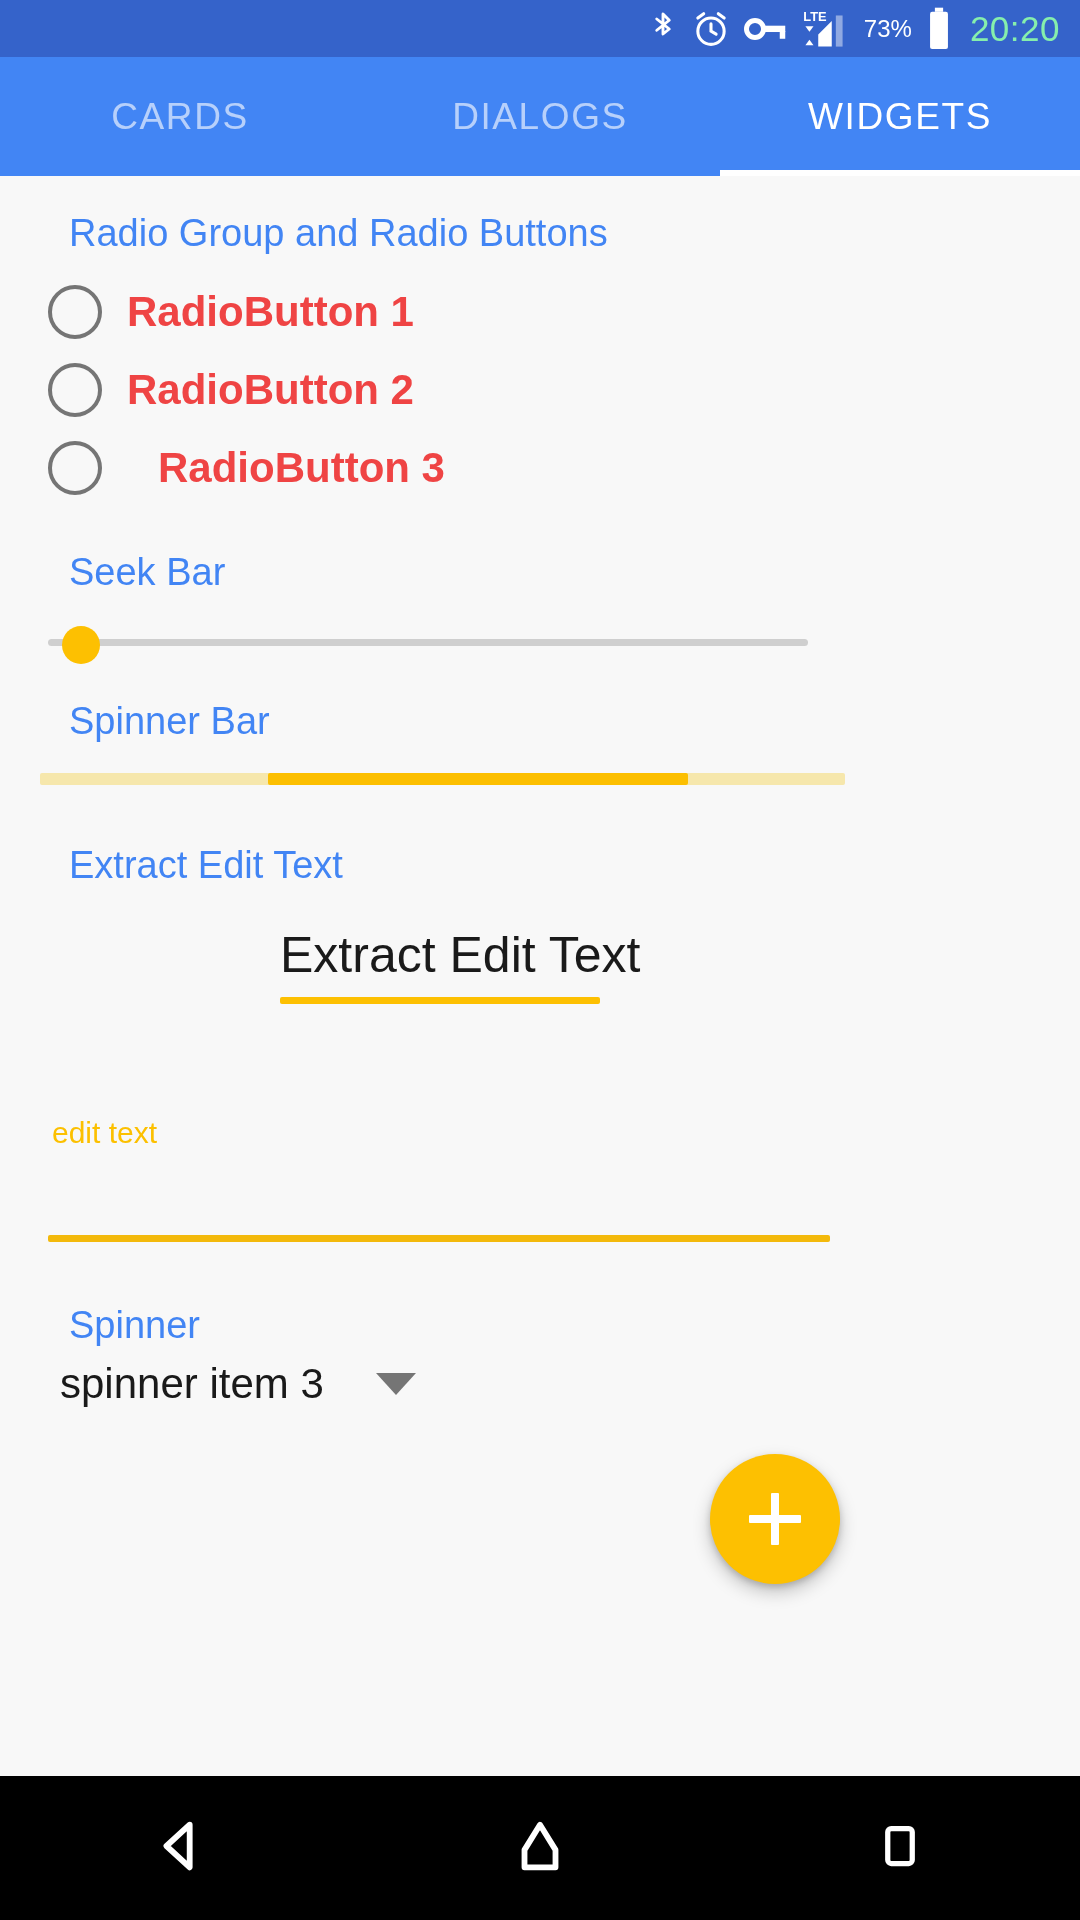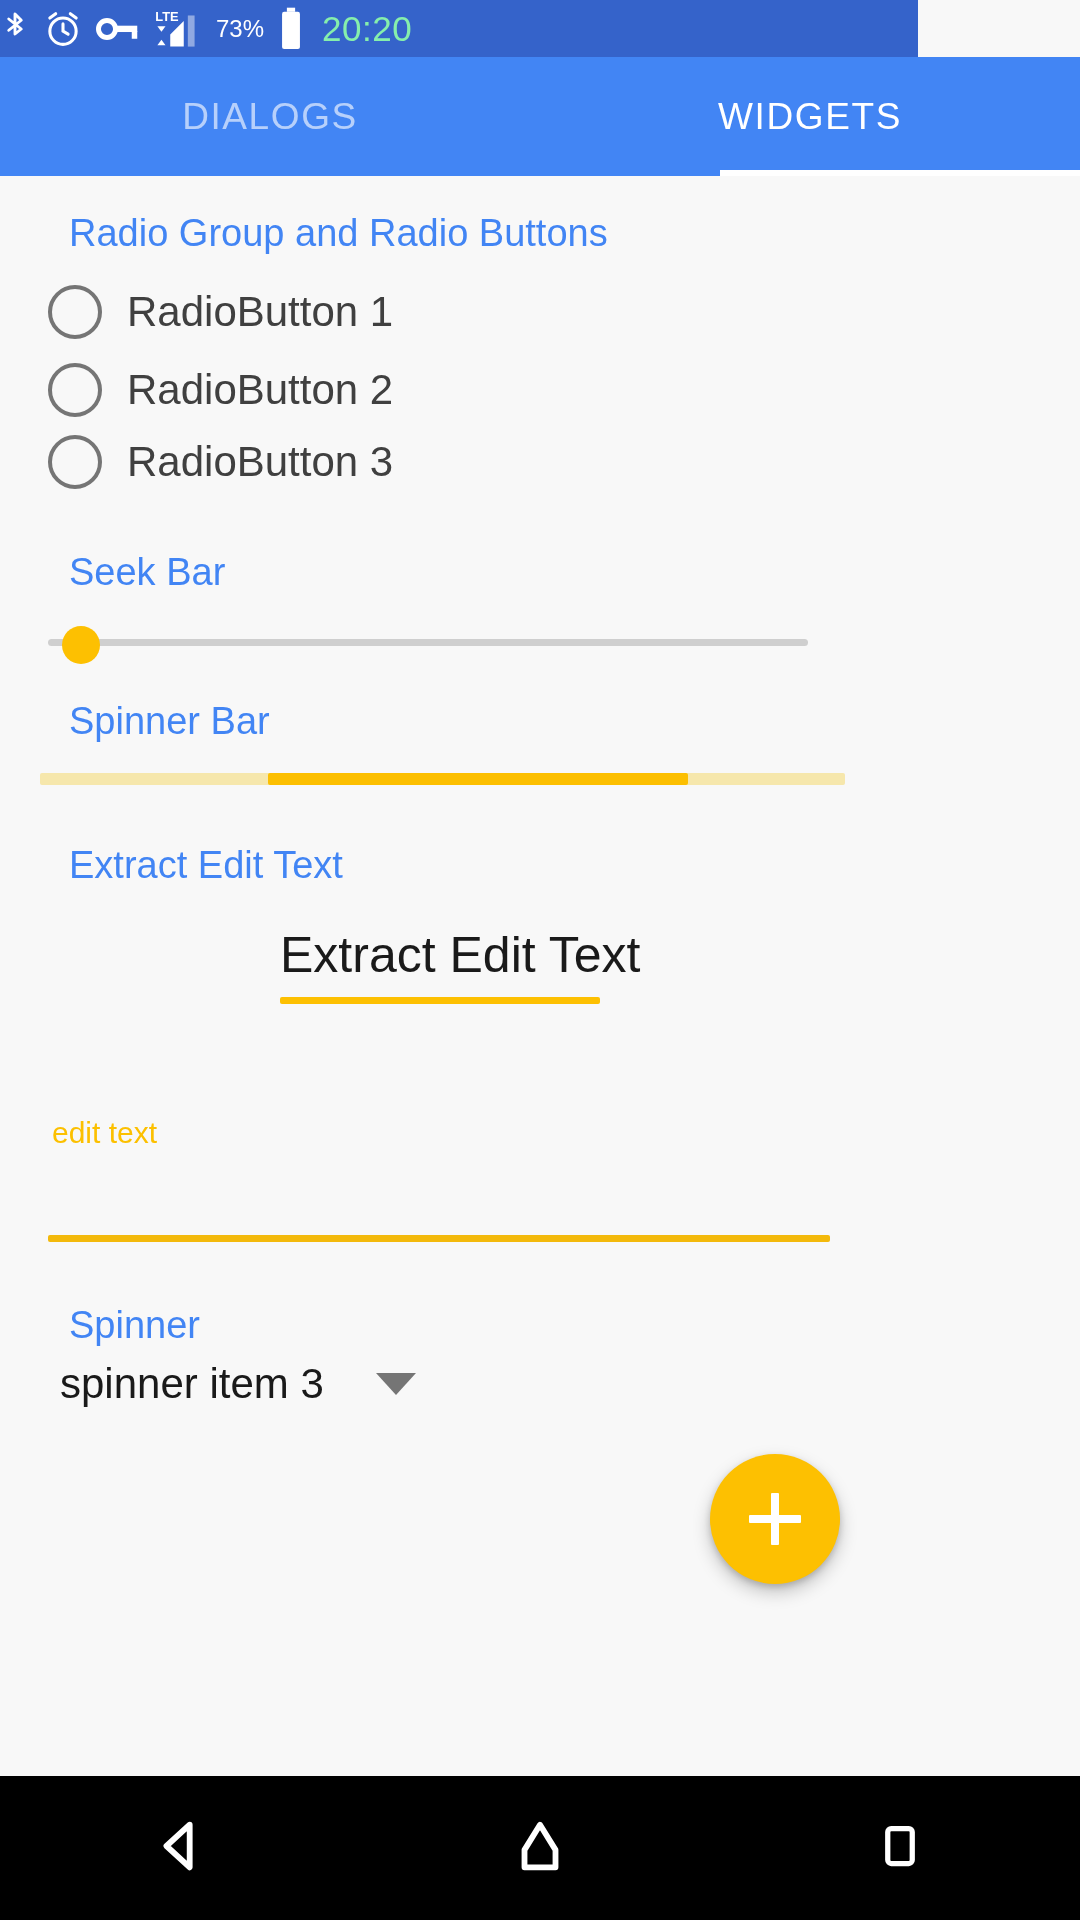--- a/index.html
+++ b/index.html
@@ -6,23 +6,23 @@
   html,body{
     width:1080px; height:1920px;
     background:#f7f7f7;
     font-family:"Liberation Sans", sans-serif;
     overflow:hidden;
   }
   #screen{ position:relative; width:1080px; height:1920px; background:#f8f8f8; }
 
   
   .statusbar{
-    position:absolute; left:0; top:0; width:918px; height:57px;
+    position:absolute; left:0; top:0; width:1080px; height:57px;
     background:#3563ca; display:flex; align-items:center;
-    justify-content:flex-start; padding-right:20px; gap:14px;
+    justify-content:flex-end; padding-right:20px; gap:14px;
   }
   .statusbar .ic{ display:flex; align-items:center; justify-content:center; }
   .statusbar .battpct{
     color:#ffffff; font-size:24px; letter-spacing:0px; font-weight:400;
     line-height:1; margin-left:2px;
   }
   .statusbar .clock{
     color:#86efac; font-size:35px; font-weight:400; line-height:1;
     margin-left:4px; letter-spacing:0.5px;
   }
@@ -60,21 +60,21 @@
     margin-left:29px;
   }
 
   
   .radio-row{ position:absolute; left:48px; display:flex; align-items:center; }
   .radio-circle{
     width:54px; height:54px; border-radius:50%;
     border:4px solid #757575; background:transparent; flex:0 0 auto;
   }
   .radio-label{
-    margin-left:25px; font-size:42px; color:#404040; font-weight:400;
+    margin-left:25px; font-size:42px; color:#ef4444; font-weight:700;
     white-space:nowrap;
   }
 
   
   .seek-wrap{ position:absolute; left:48px; top:436px; width:760px; height:60px; }
   .seek-track{
     position:absolute; left:0; top:27px; width:760px; height:7px;
     background:#cfcfcf; border-radius:4px;
   }
   .seek-thumb{
@@ -193,39 +193,40 @@
       <svg width="26" height="44" viewBox="0 0 18 32">
         <rect x="6" y="0.5" width="6" height="3" fill="#ffffff"></rect>
         <rect x="2.5" y="3.5" width="13" height="27" rx="1.5" fill="#ffffff"></rect>
       </svg>
     </span>
 
     <span class="clock">20:20</span>
   </div>
 
   <div class="tabbar">
+    <div class="tab">CARDS</div>
     <div class="tab">DIALOGS</div>
     <div class="tab active">WIDGETS</div>
     <div class="tab-indicator"></div>
   </div>
   <div class="tabbar-shadow"></div>
 
   <div class="content">
 
     <div class="section-label" style="left:40px; top:36px;">Radio Group and Radio Buttons</div>
 
     <div class="radio-row" style="top:109px;">
       <span class="radio-circle"></span>
       <span class="radio-label">RadioButton 1</span>
     </div>
     <div class="radio-row" style="top:187px;text-align:right;">
       <span class="radio-circle"></span>
       <span class="radio-label">RadioButton 2</span>
     </div>
-    <div class="radio-row" style="top:259px;">
+    <div class="radio-row" style="top:265px;gap:31px;">
       <span class="radio-circle"></span>
       <span class="radio-label">RadioButton 3</span>
     </div>
 
     <div class="section-label" style="left:40px; top:375px;">Seek Bar</div>
     <div class="seek-wrap">
       <div class="seek-track"></div>
       <div class="seek-thumb"></div>
     </div>
 

